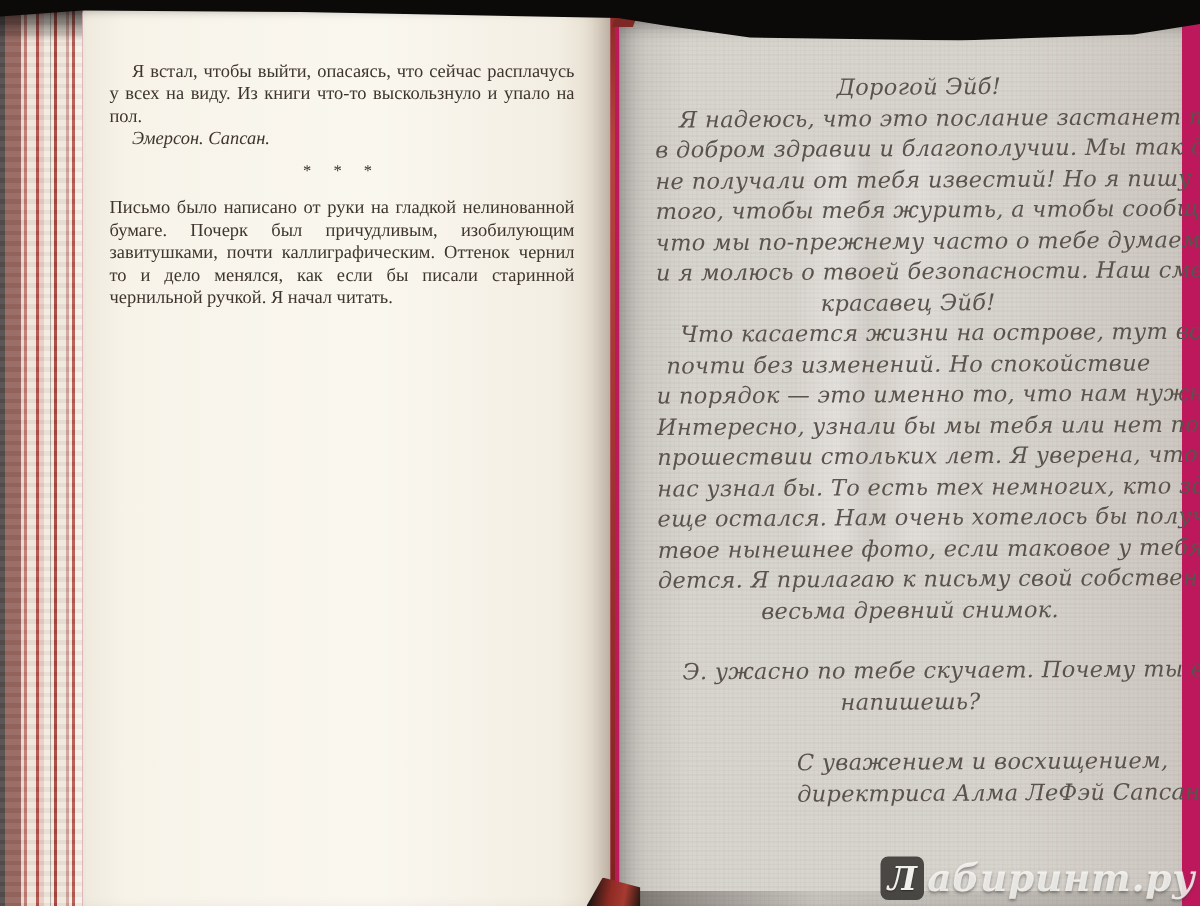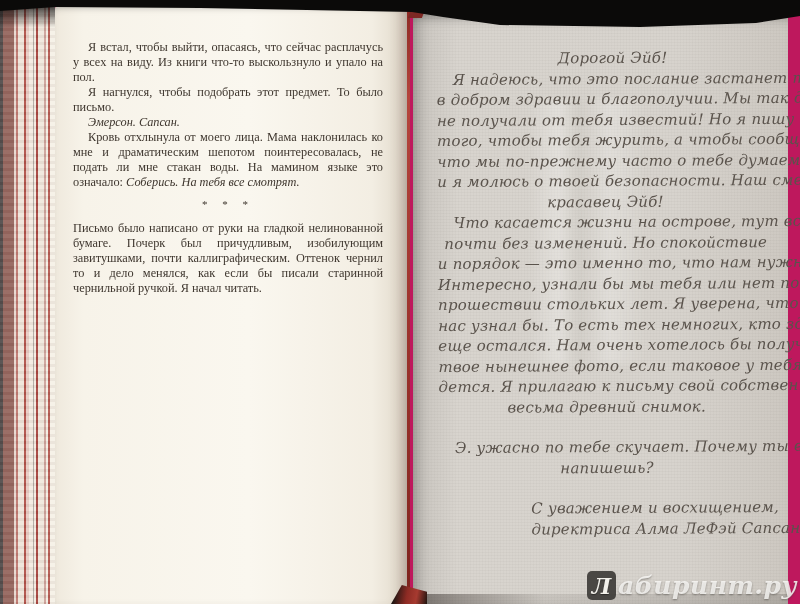--- a/index.html
+++ b/index.html
@@ -87,25 +87,23 @@
 
 <div class="scene">
 
   <div class="fore-edge-left"></div>
 
   <div class="left-page">
     <div class="page-text">
 
         <p class="para indent"><span class="lead">Я встал, чтобы выйти, опасаясь, что сейчас расплачусь у всех на виду. Из книги что-то выскользнуло и упало на пол.</span><span class="em"></span></p>
 
-        <p class="para indent"><span class="lead">Я нагнулся, чтобы подобрать этот предмет. То было письмо.</span><span class="em"></span></p>
 
         <p class="para indent"><span class="lead"></span><span class="em">Эмерсон. Сапсан.</span></p>
 
-        <p class="para indent"><span class="lead">Кровь отхлынула от моего лица. Мама наклонилась ко мне и драматическим шепотом поинтересовалась, не подать ли мне стакан воды. На мамином языке это означало: </span><span class="em">Соберись. На тебя все смотрят.</span></p>
 
 
         <p class="para separator"><span class="lead">* * *</span><span class="em"></span></p>
 
         <p class="para noindent"><span class="lead">Письмо было написано от руки на гладкой нелинованной бумаге. Почерк был причудливым, изобилующим завитушками, почти каллиграфическим. Оттенок чернил то и дело менялся, как если бы писали старинной чернильной ручкой. Я начал читать.</span><span class="em"></span></p>
       </div>
   </div>
 
   <div class="gutter-line"></div>
   <div class="gutter-top-red"></div>

